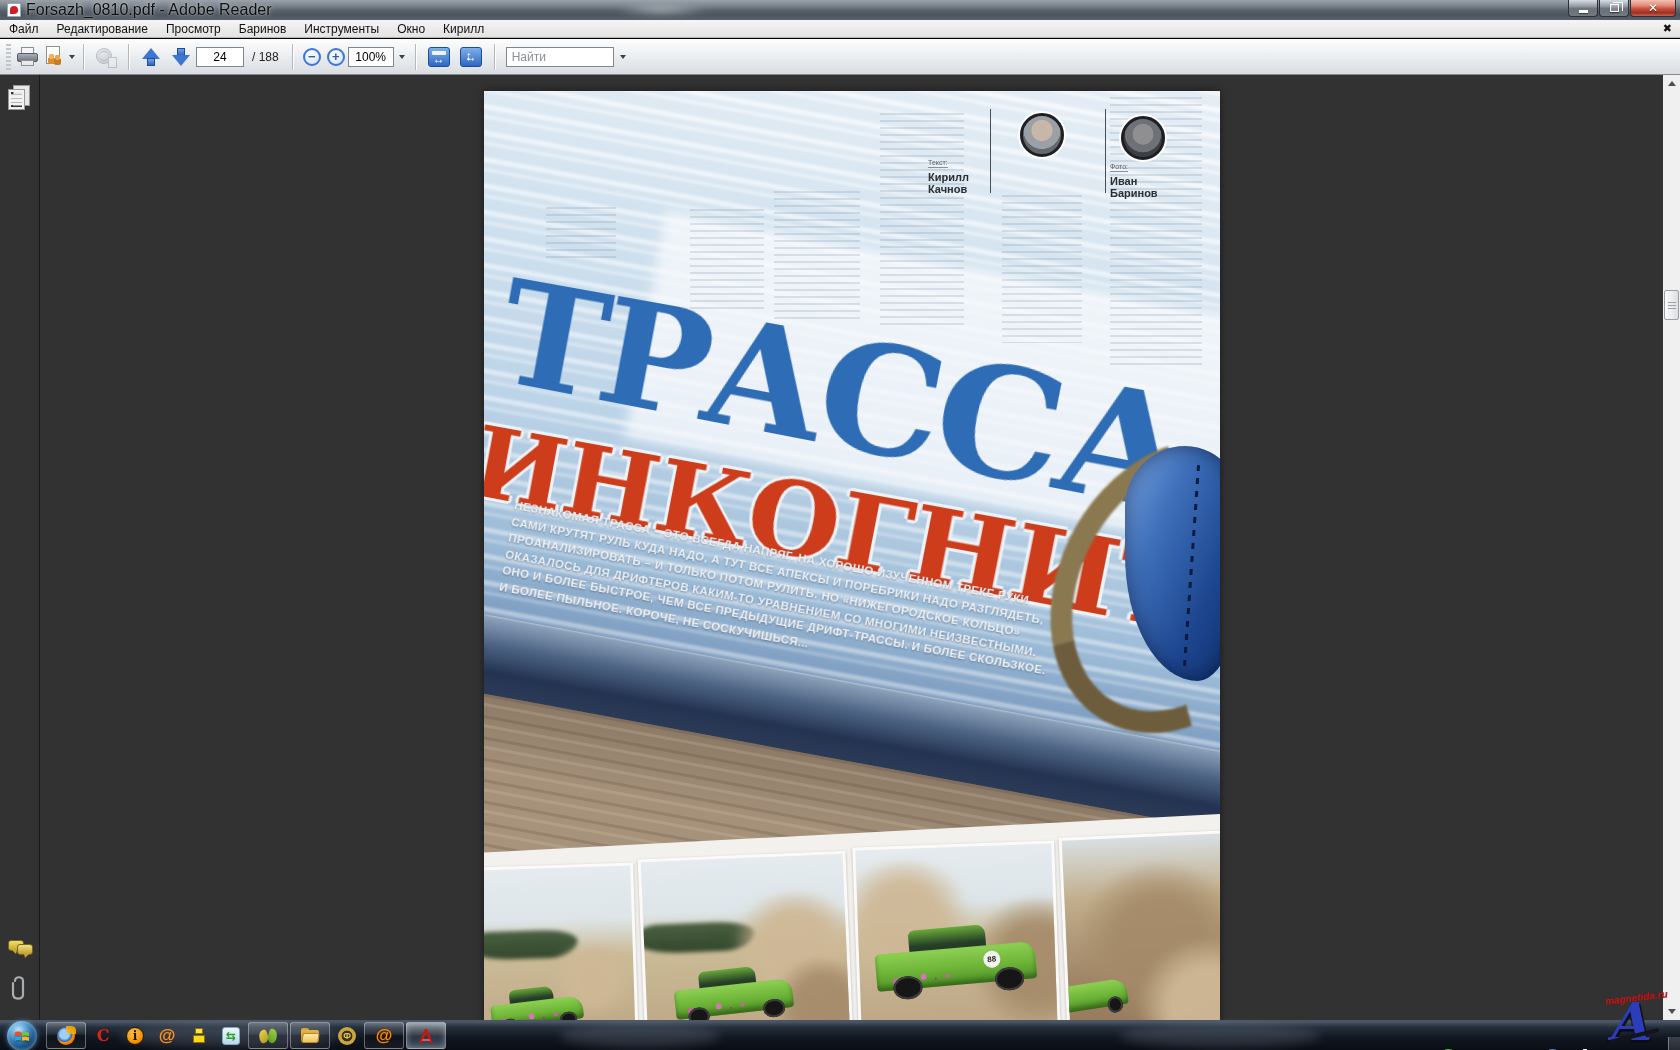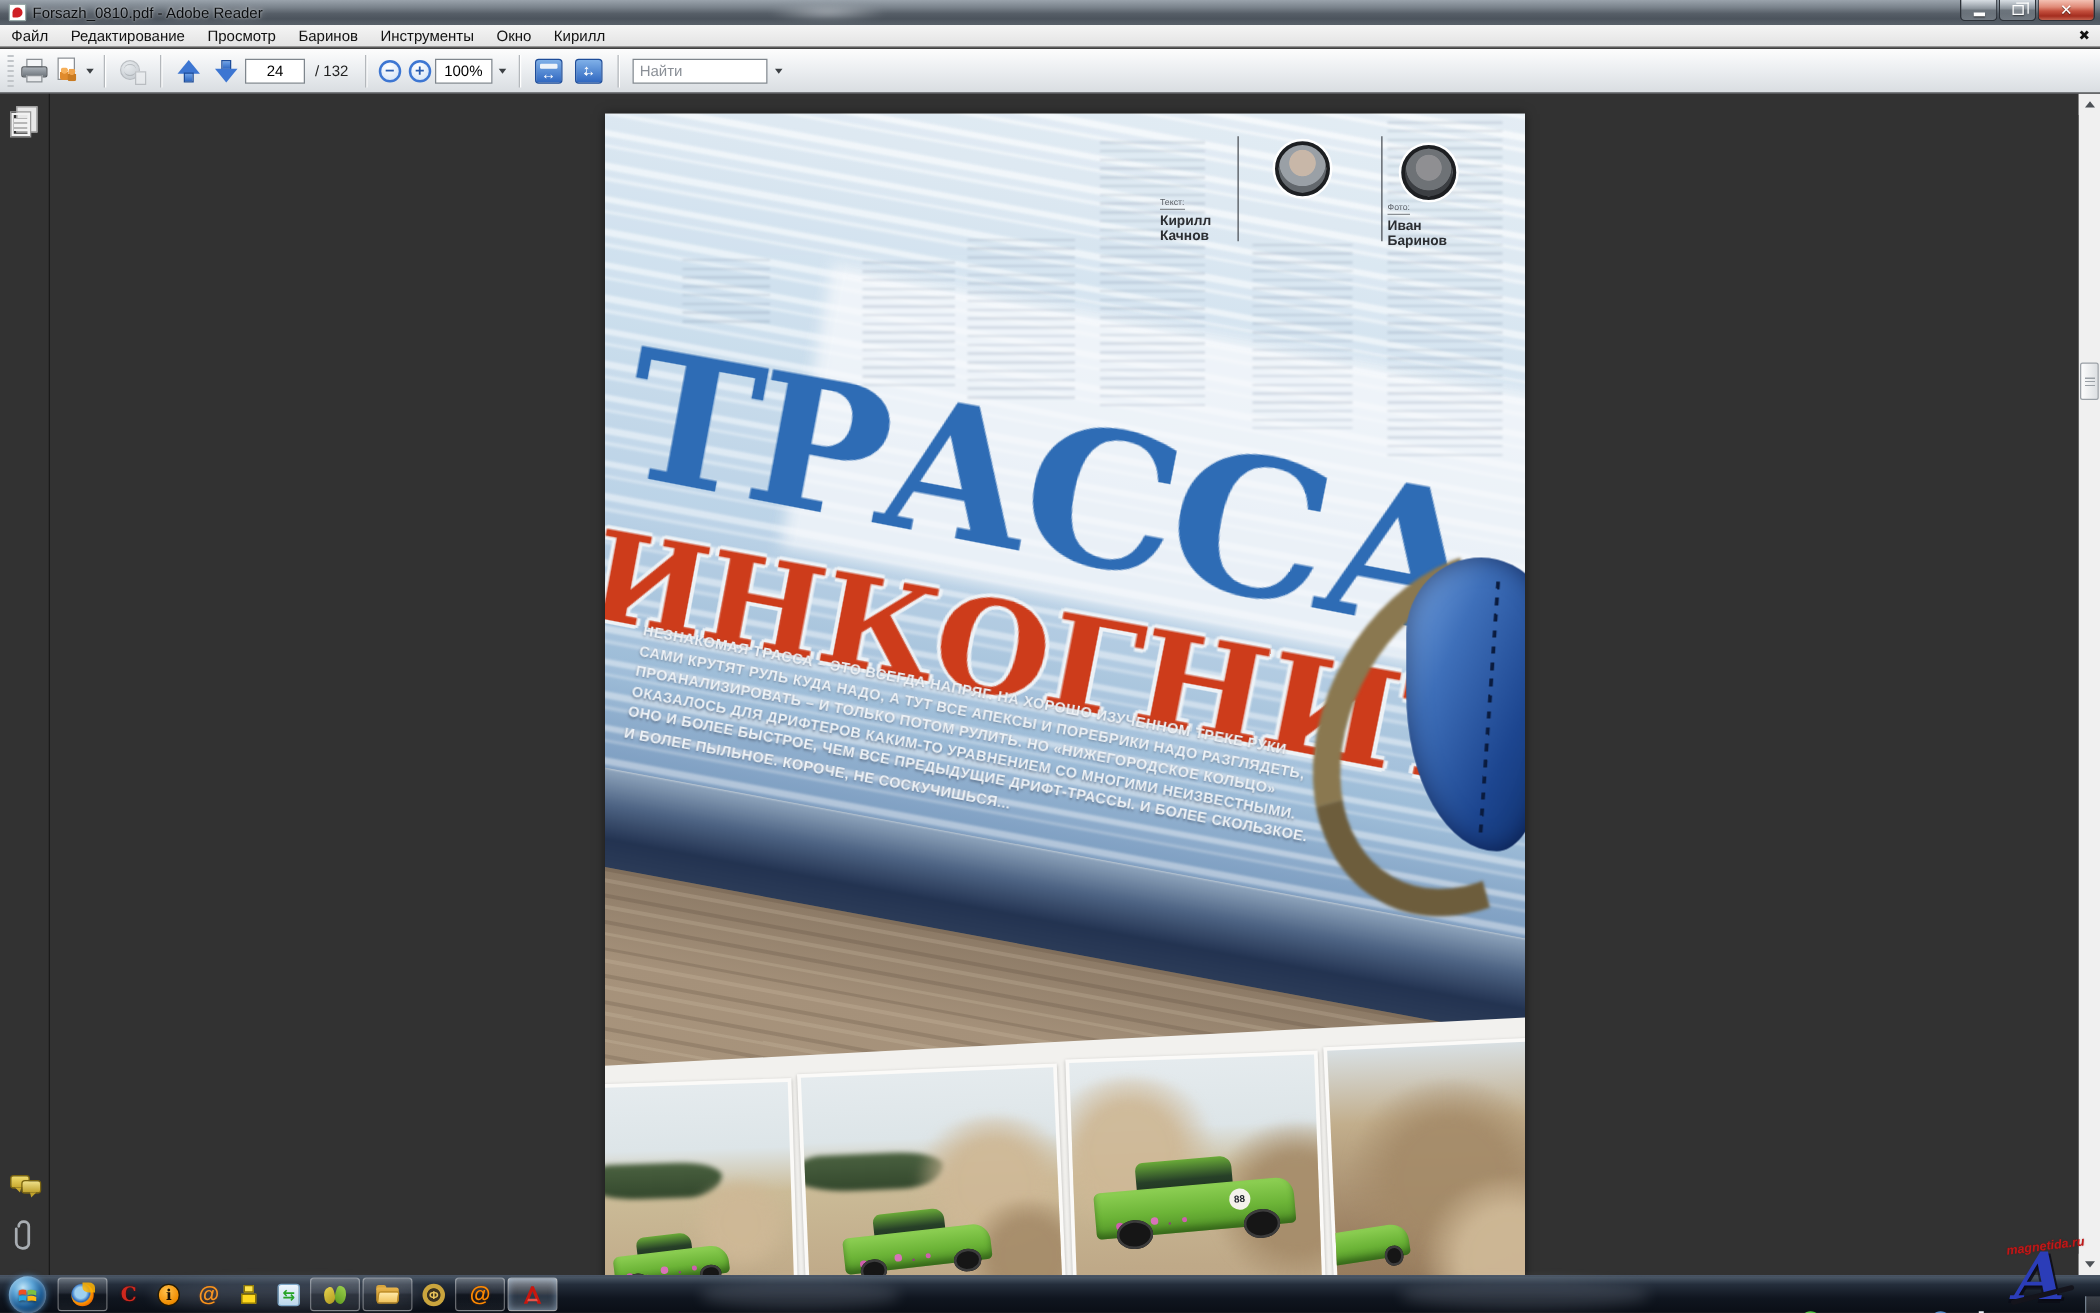--- a/index.html
+++ b/index.html
@@ -11,21 +11,21 @@
   .titlebar { position:absolute; left:0; top:0; right:0; height:20px;
     background:linear-gradient(180deg,#9aa3ac 0%,#79828b 30%,#565e67 55%,#4c545d 75%,#59616a 100%);
     display:flex; align-items:center; }
   .titlebar .smudge { position:absolute; left:610px; top:3px; width:130px; height:14px;
     background:radial-gradient(60px 8px at 40% 50%, rgba(235,240,245,.55), rgba(235,240,245,0) 80%);
     filter:blur(3px); }
   .pdficon { width:14px; height:14px; margin:0 5px 0 7px; position:relative; background:#fff;
     border:1px solid #9aa; border-radius:1px; }
   .pdficon::after { content:""; position:absolute; left:2px; top:2px; width:8px; height:8px;
     background:#cf1f25; border-radius:50% 50% 50% 10%; }
-  .win-title { font-size:12px; color:#0a0c0e; text-shadow:0 0 6px rgba(255,255,255,.45),0 0 2px rgba(255,255,255,.6); }
+  .win-title { font-size:16px; color:#0a0c0e; text-shadow:0 0 6px rgba(255,255,255,.45),0 0 2px rgba(255,255,255,.6); }
   .win-controls { position:absolute; right:4px; top:0; display:flex; }
   .wbtn { height:17px; border:1px solid #2c3138; border-top:none; border-radius:0 0 4px 4px;
     background:linear-gradient(180deg,rgba(235,240,245,.75),rgba(150,158,166,.6) 45%,rgba(110,118,126,.55) 50%,rgba(140,148,156,.6));
     display:flex; align-items:center; justify-content:center; color:#fff; font-size:10px;
     text-shadow:0 1px 1px rgba(0,0,0,.6); cursor:default; }
   .wbtn.min { width:30px; } .wbtn.max { width:30px; margin:0 1px; }
   .wbtn.close { width:46px;
     background:linear-gradient(180deg,#f4c1b4 0%,#e08a78 35%,#c4503e 55%,#a42d1f 80%,#c3624f 100%); }
   .glyph-min { width:9px; height:3px; background:#fff; box-shadow:0 1px 1px rgba(0,0,0,.5); margin-top:6px; }
   .glyph-max { width:9px; height:8px; border:1px solid #fff; box-shadow:0 1px 1px rgba(0,0,0,.5); position:relative; background:rgba(255,255,255,.15);}
@@ -330,21 +330,21 @@
           <div class="stem"></div>
         </div>
     </div>
     <div class="tbtn">
       <div class="arrow down">
           <div class="stem"></div>
           <div class="tri"></div>
         </div>
     </div>
     <input class="page-input" value="24" style="">
-    <span class="page-total">/ 132</span>
+    <span class="page-total">/ 188</span>
     <div class="tsep"></div>
     <div class="zbtn">−</div>
     <div class="zbtn">+</div>
     <div class="zoom-box">100%</div>
     <div class="zoom-caret">
         <div class="caret"></div>
       </div>
     <div class="tsep"></div>
     <div class="i-fit">
         <div class="bar"></div>

